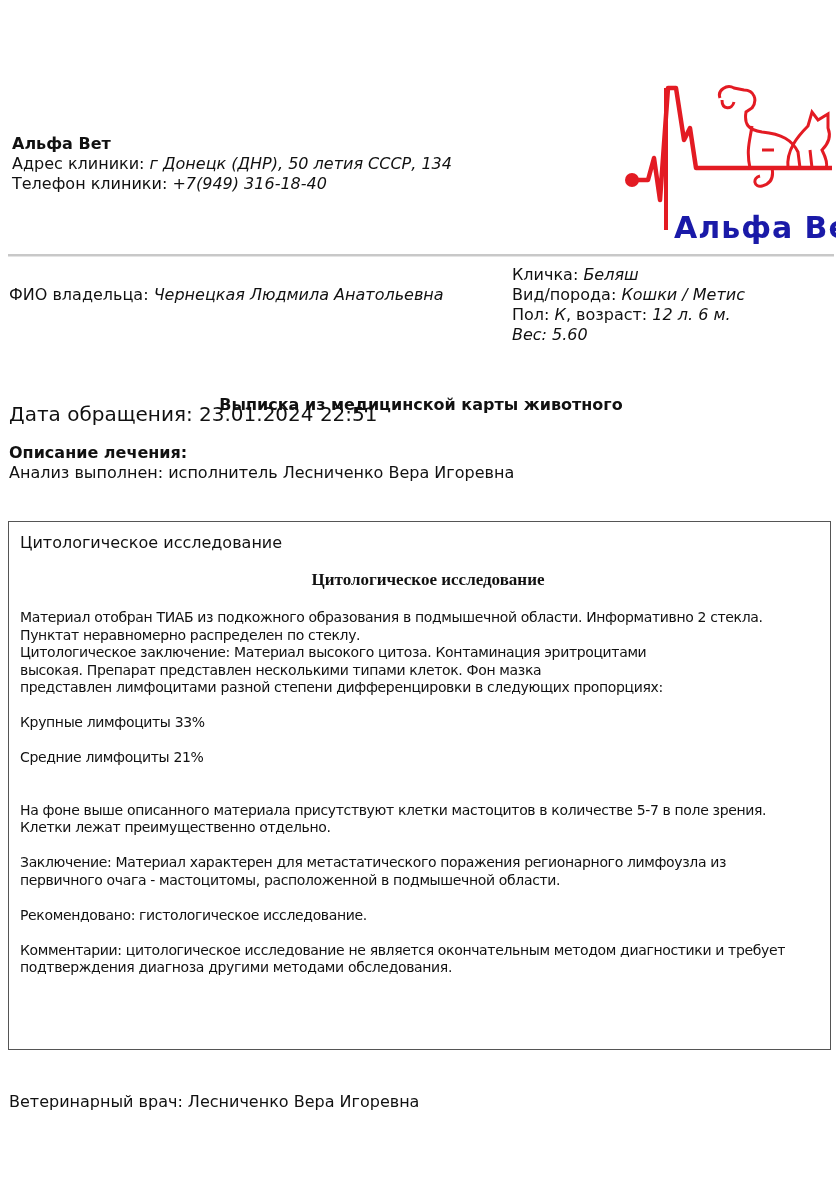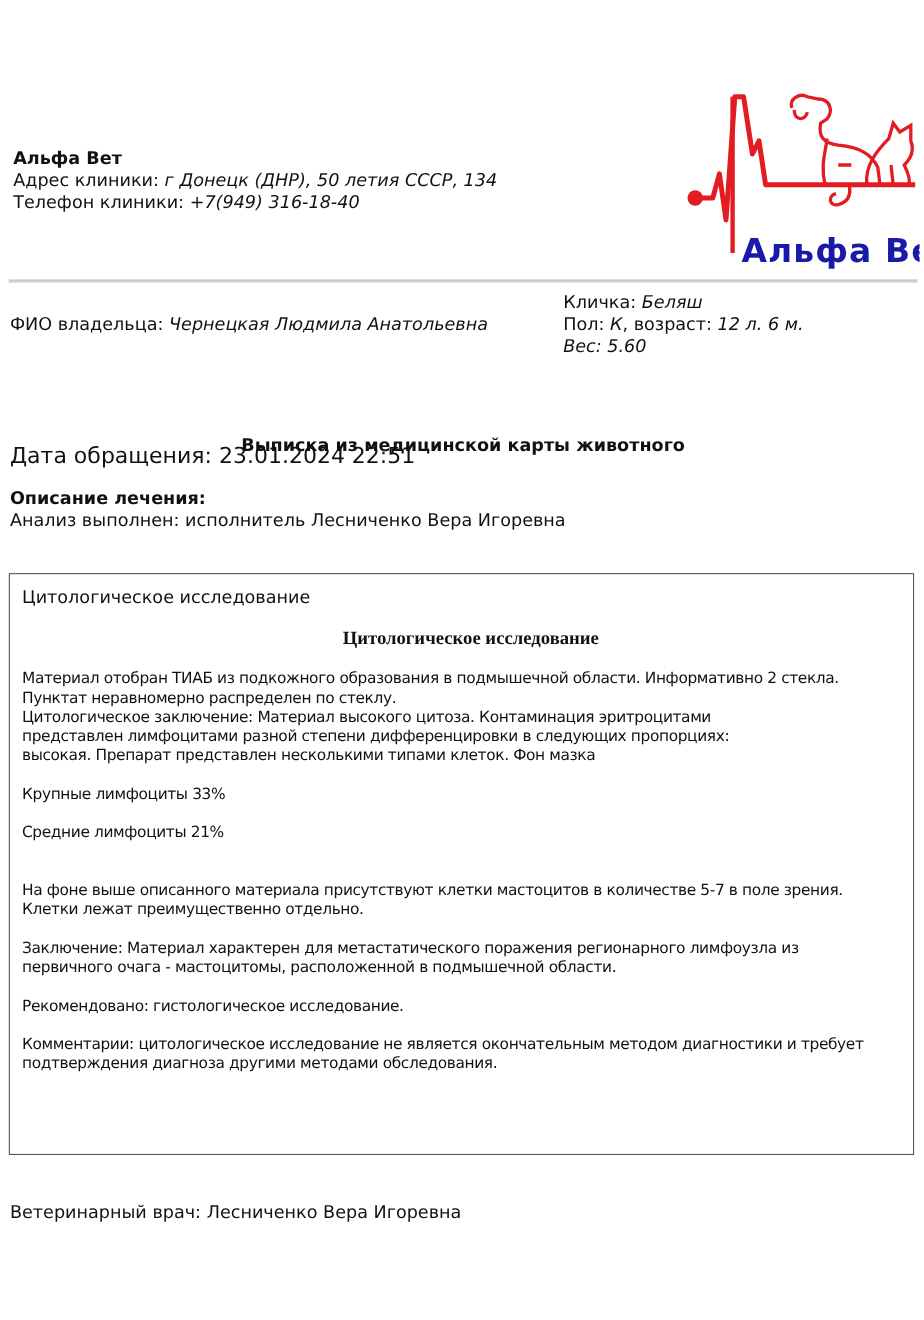--- a/index.html
+++ b/index.html
@@ -65,39 +65,40 @@
 </div>
 
 <div class="abs hr"></div>
 
 <div class="abs owner">
   <div><span>ФИО владельца: </span><i>Чернецкая Людмила Анатольевна</i></div>
 </div>
 
 <div class="abs pet">
   <div><span>Кличка: </span><i>Беляш</i></div>
+  <div><span>Вид/порода: </span><i>Кошки / Метис</i></div>
   <div><span>Пол: </span><i>К</i><span>, возраст: </span><i>12 л. 6 м.</i></div>
   <div><i>Вес: </i><i>5.60</i></div>
 </div>
 
 <div class="abs title"><span>Выписка из медицинской карты животного</span></div>
 <div class="abs date"><span>Дата обращения: </span><span>23.01.2024 22:51</span></div>
 <div class="abs desc-h">Описание лечения:</div>
 <div class="abs desc">Анализ выполнен: исполнитель Лесниченко Вера Игоревна</div>
 
 <div class="abs box"></div>
 <div class="abs box-label">Цитологическое исследование</div>
 <div class="abs box-title">Цитологическое исследование</div>
 
 <div class="abs box-body">
   <p>Материал отобран ТИАБ из подкожного образования в подмышечной области. Информативно 2 стекла.</p>
   <p>Пунктат неравномерно распределен по стеклу.</p>
   <p>Цитологическое заключение: Материал высокого цитоза. Контаминация эритроцитами</p>
+  <p>высокая.  Препарат представлен несколькими типами клеток. Фон мазка</p>
   <p>представлен лимфоцитами разной степени дифференцировки в следующих пропорциях:</p>
-  <p>высокая.  Препарат представлен несколькими типами клеток. Фон мазка</p>
   <div class="gap"></div>
   <p><span>Крупные лимфоциты</span> <span>33%</span></p>
   <div class="gap"></div>
   <p><span>Средние лимфоциты</span> <span>21%</span></p>
   <div class="gap"></div>
   <div class="gap"></div>
   <p>На фоне выше описанного материала присутствуют клетки мастоцитов в количестве 5-7 в поле зрения.</p>
   <p>Клетки лежат преимущественно отдельно.</p>
   <div class="gap"></div>
   <p>Заключение: Материал характерен для метастатического поражения регионарного лимфоузла из</p>

